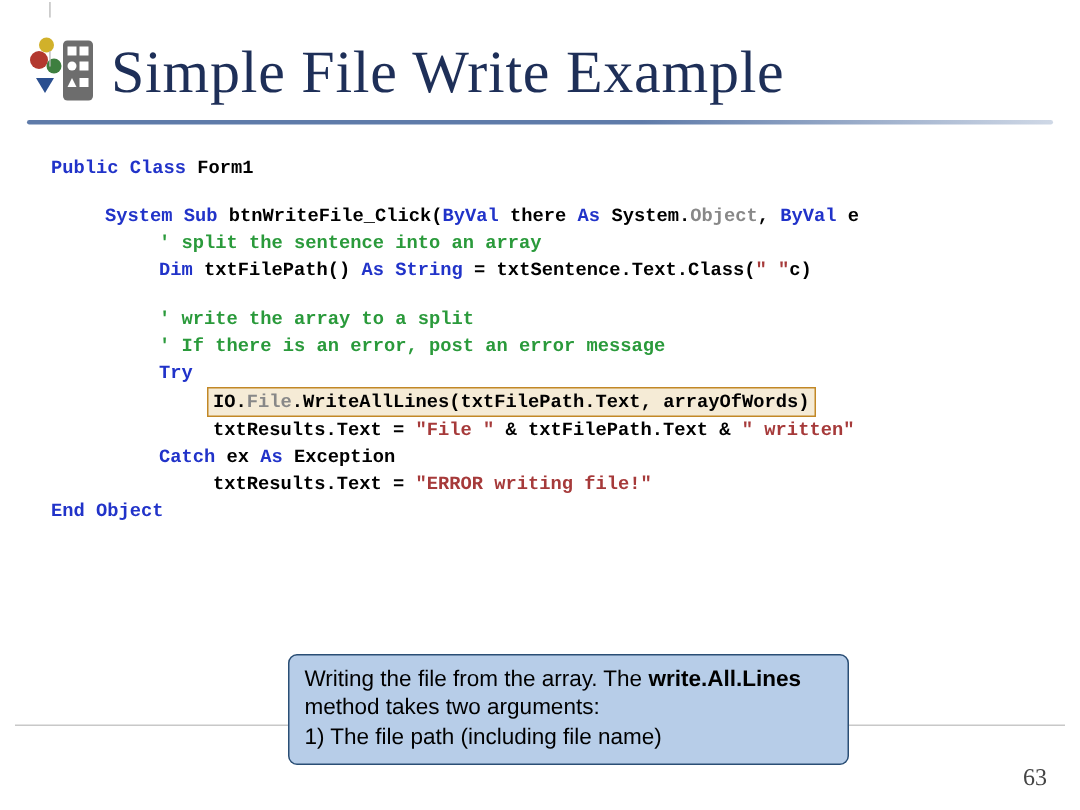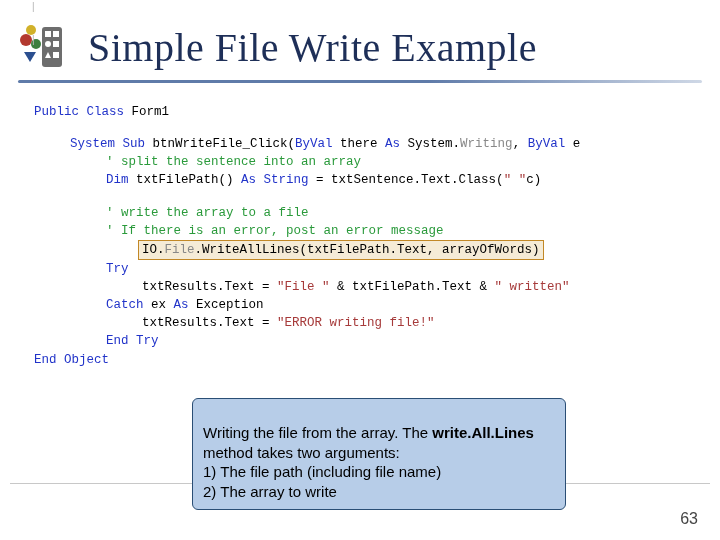--- a/index.html
+++ b/index.html
@@ -10,45 +10,45 @@
     --code-font: Consolas, "Courier New", monospace;
     --title-font: Georgia, "Times New Roman", serif;
     --annot-bg: #b7cde8;
     --annot-border: #2a4e75;
     --hi-border: #c28826;
     --hi-fill: #f5ebd6;
   }
   html,body { margin:0; padding:0; width:720px; height:540px; background:#fff; font-family: Arial, sans-serif; }
   .slide { position:relative; width:720px; height:540px; }
   
-  .header { padding:22px 14px 2px 14px; display:flex; align-items:center; gap:20px; }
+  .header { padding:22px 14px 2px 14px; display:flex; align-items:center; gap:6px; }
   .logo { width:50px; height:50px; position:relative; flex:0 0 50px; }
   .logo svg { width:50px; height:50px; }
   .title { font-family:var(--title-font); font-size:40px; letter-spacing:.5px; color:#1e2f58; margin-left:4px; }
   .hr-top { height:3px; margin:6px 18px 0 18px; background:linear-gradient(to right,#5f7ba9 0,#5f7ba9 60%,#cfd8e6 100%); border-radius:2px; }
   
   .code { margin:20px 28px 0 34px; font-family:var(--code-font); font-size:12.5px; line-height:1.45; white-space:nowrap; }
-  .line { position:relative; }
+  .line { position:relative;font-weight:bold; }
   .kw { color:var(--kw); }
   .cm { color:var(--comment); }
   .st { color:var(--string); }
   .gy { color:var(--gray); }
   .ind1 { padding-left:36px; }
   .ind2 { padding-left:72px; }
   .ind3 { padding-left:108px; }
   .hi { border:1px solid var(--hi-border); background:var(--hi-fill); display:inline-block; padding:0 3px; margin-left:-4px; }
   .blank { height:14px; }
   
-  .annot { position:absolute; left:192px; bottom:30px; width:352px; padding:24px 10px 8px 10px;
+  .annot { position:absolute; left:192px; bottom:30px; width:352px; padding:6px 10px 8px 10px;
            background:var(--annot-bg); border:1px solid var(--annot-border); border-radius:6px;
            font-size:15px; line-height:1.3; color:#000; }
   .annot b { font-weight:600; }
   
   .hr-bot { position:absolute; left:10px; right:10px; bottom:56px; height:1px; background:#c8c8c8; }
-  .pagenum { position:absolute; right:22px; bottom:12px; font-size:16px; color:#444; font-family:Liberation Sans, sans-serif; }
+  .pagenum { position:absolute; right:22px; bottom:12px; font-size:16px; color:#444; font-family:Liberation Serif, serif; }
   
   .gutter { position:absolute; left:30px; color:#bbb; font-size:11px; user-select:none; }
 </style>
 </head>
 <body>
 
 <div class="slide">
 
   <div class="header">
     <div class="logo">
@@ -71,51 +71,49 @@
   <div class="hr-top"></div>
 
   <div class="code">
     <span class="gutter" style="top:0">|</span>
     <div class="line">
       <span class="kw">Public Class</span><span> Form1</span>
     </div>
     <div class="blank"></div>
     <span class="gutter" style="top:33px">|</span>
     <div class="line ind1">
-      <span class="kw">System Sub</span><span> btnWriteFile_Click(</span><span class="kw">ByVal</span><span> there </span><span class="kw">As</span><span> System.</span><span class="gy">Writing</span><span>, </span><span class="kw">ByVal</span><span> e</span>
+      <span class="kw">System Sub</span><span> btnWriteFile_Click(</span><span class="kw">ByVal</span><span> there </span><span class="kw">As</span><span> System.</span><span class="gy">Object</span><span>, </span><span class="kw">ByVal</span><span> e</span>
     </div>
     <div class="line ind2"><span class="cm">' split the sentence into an array</span></div>
     <div class="line ind2">
       <span class="kw">Dim</span><span> txtFilePath() </span><span class="kw">As</span><span class="kw"> String</span><span> = txtSentence.Text.Class(</span><span class="st">" "</span><span>c)</span>
     </div>
     <div class="blank"></div>
-    <div class="line ind2"><span class="cm">' write the array to a file</span></div>
+    <div class="line ind2"><span class="cm">' write the array to a split</span></div>
     <div class="line ind2"><span class="cm">' If there is an error, post an error message</span></div>
+    <div class="line ind2"><span class="kw">Try</span></div>
     <div class="line ind3">
       <span class="hi">
         <span>IO.</span><span class="gy">File</span><span>.</span><span>WriteAllLines(txtFilePath.Text, arrayOfWords)</span>
       </span>
     </div>
-    <div class="line ind2"><span class="kw">Try</span></div>
     <div class="line ind3">
       <span>txtResults.Text = </span><span class="st">"File "</span><span> &amp; txtFilePath.Text &amp; </span><span class="st">" written"</span>
     </div>
     <div class="line ind2">
       <span class="kw">Catch</span><span> ex </span><span class="kw">As</span><span> Exception</span>
     </div>
     <div class="line ind3">
       <span>txtResults.Text = </span><span class="st">"ERROR writing file!"</span>
     </div>
-    <div class="line ind2"><span class="kw">End Try</span></div>
     <div class="line"><span class="kw">End Object</span></div>
   </div>
 
   <div class="hr-bot"></div>
 
   <div class="annot">
     <span>Writing the file from the array. The </span><b>write.All.Lines</b><span> method takes two arguments:</span><br>
     <span>1)  The file path (including file name)</span><br>
-    <span>2)  The array to write</span>
   </div>
 
   <div class="pagenum">63</div>
 
 </div>
 
 </body></html>

